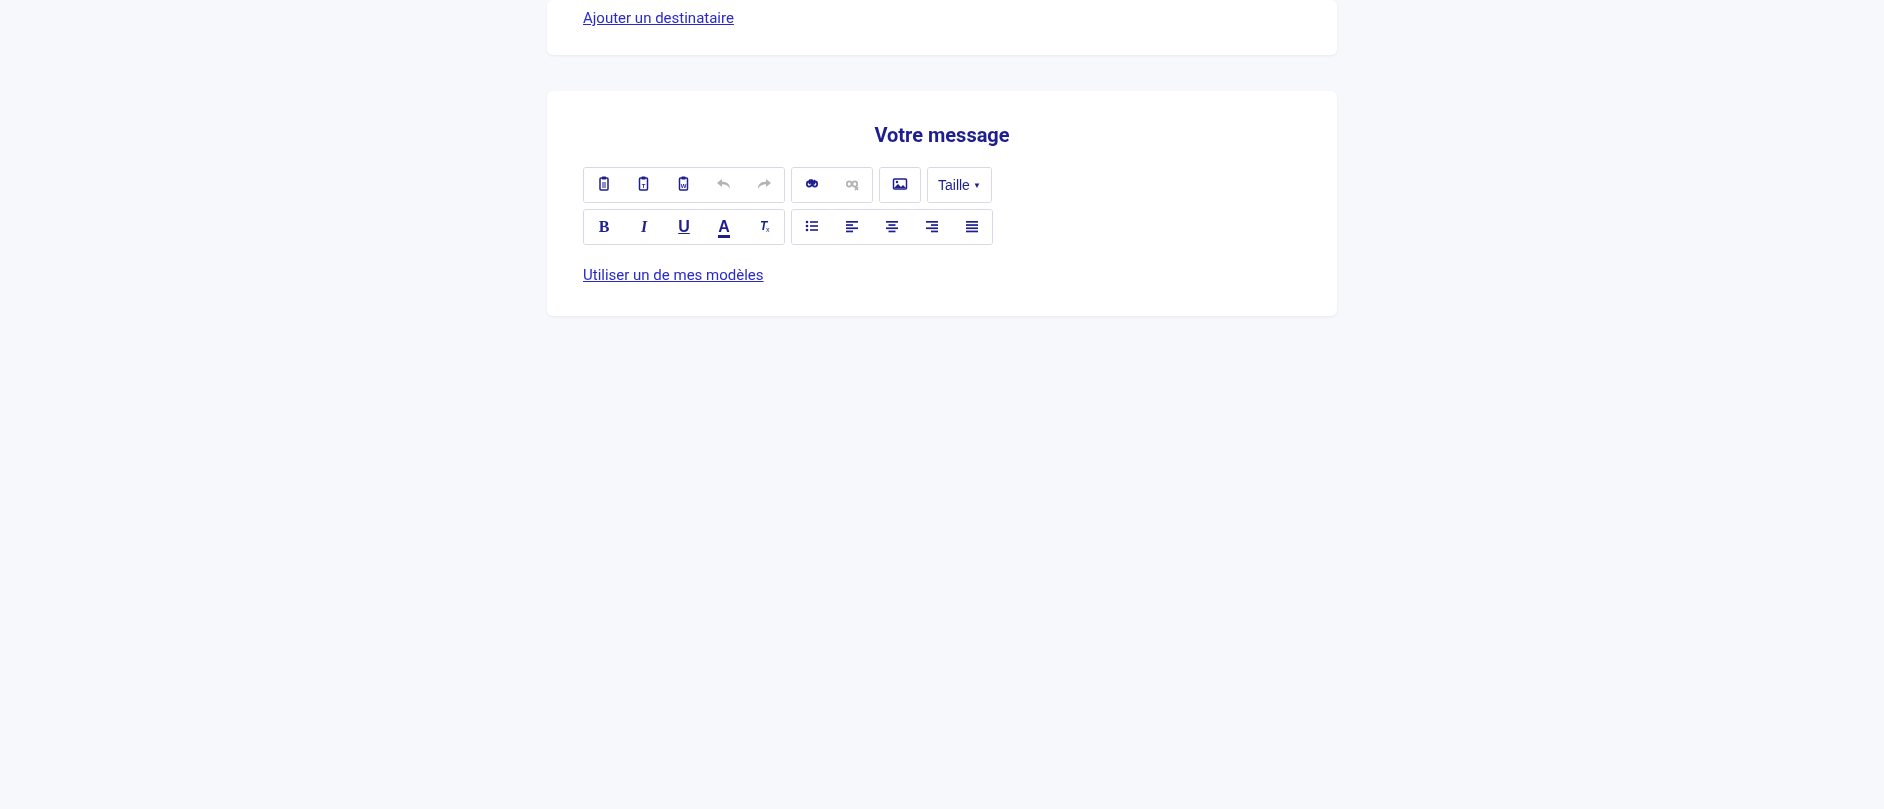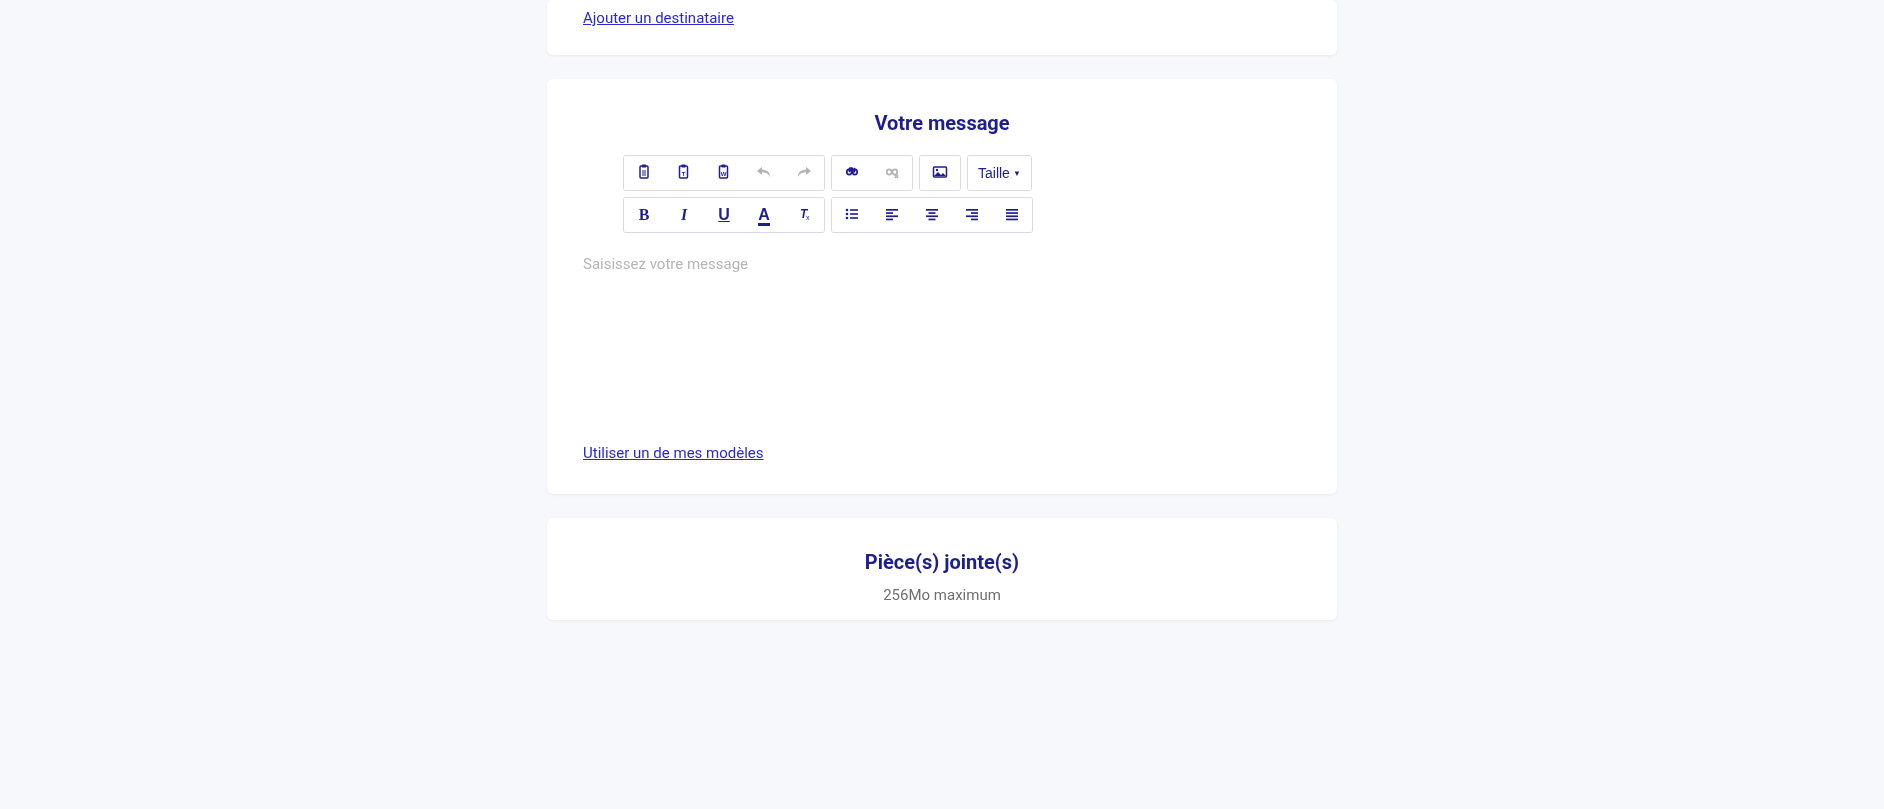--- a/index.html
+++ b/index.html
@@ -10,21 +10,21 @@
     min-height: 809px;
     display: flex;
     flex-direction: column;
     align-items: center;
     padding-top: 0;
   }
   .container {
     width: 790px;
     display: flex;
     flex-direction: column;
-    gap: 24px;
+    gap: 36px;
   }
   .card {
     background: #ffffff;
     border-radius: 6px;
     box-shadow: 0 1px 3px rgba(0,0,0,0.06);
     padding: 0 36px 32px 36px;
   }
   .card-top {
     padding-top: 0;
   }
@@ -50,21 +50,20 @@
   }
   .toolbar {
     display: flex;
     flex-direction: column;
     gap: 6px;
     margin-bottom: 20px;
   }
   .toolbar-row {
     display: flex;
     gap: 6px;
-    margin-left: 40px;
   }
   .toolbar-group {
     display: flex;
     border: 1px solid #d8d8e6;
     border-radius: 3px;
     overflow: hidden;
   }
   .toolbar-btn {
     width: 40px;
     height: 34px;
@@ -292,23 +291,18 @@
                   <rect x="2" y="6.2" width="12" height="1.7"></rect>
                   <rect x="2" y="9.4" width="12" height="1.7"></rect>
                   <rect x="2" y="12.6" width="12" height="1.7"></rect>
                 </svg>
             </span>
           </button>
         </div>
       </div>
     </div>
 
-    <div class="editor-area">Saisissez votre message</div>
 
     <a class="link use-template">Utiliser un de mes modèles</a>
   </div>
 
-  <div class="card card-bottom">
-    <h2 class="section-heading" style="margin-bottom:12px;">Pièce(s) jointe(s)</h2>
-    <div class="attach-subtitle">256Mo maximum</div>
-  </div>
 
 </div>
 
 </body></html>

